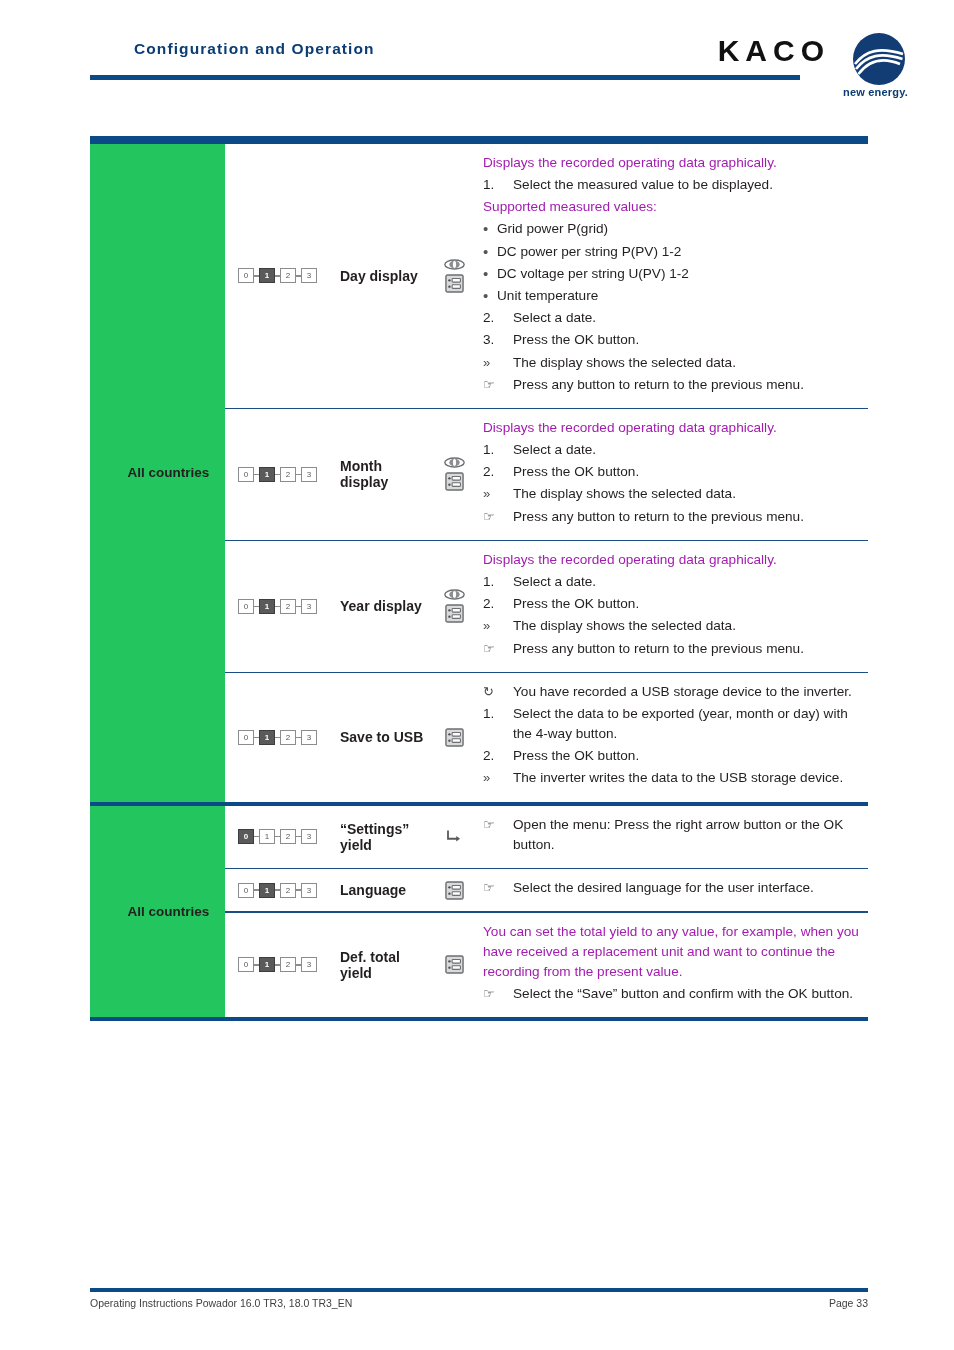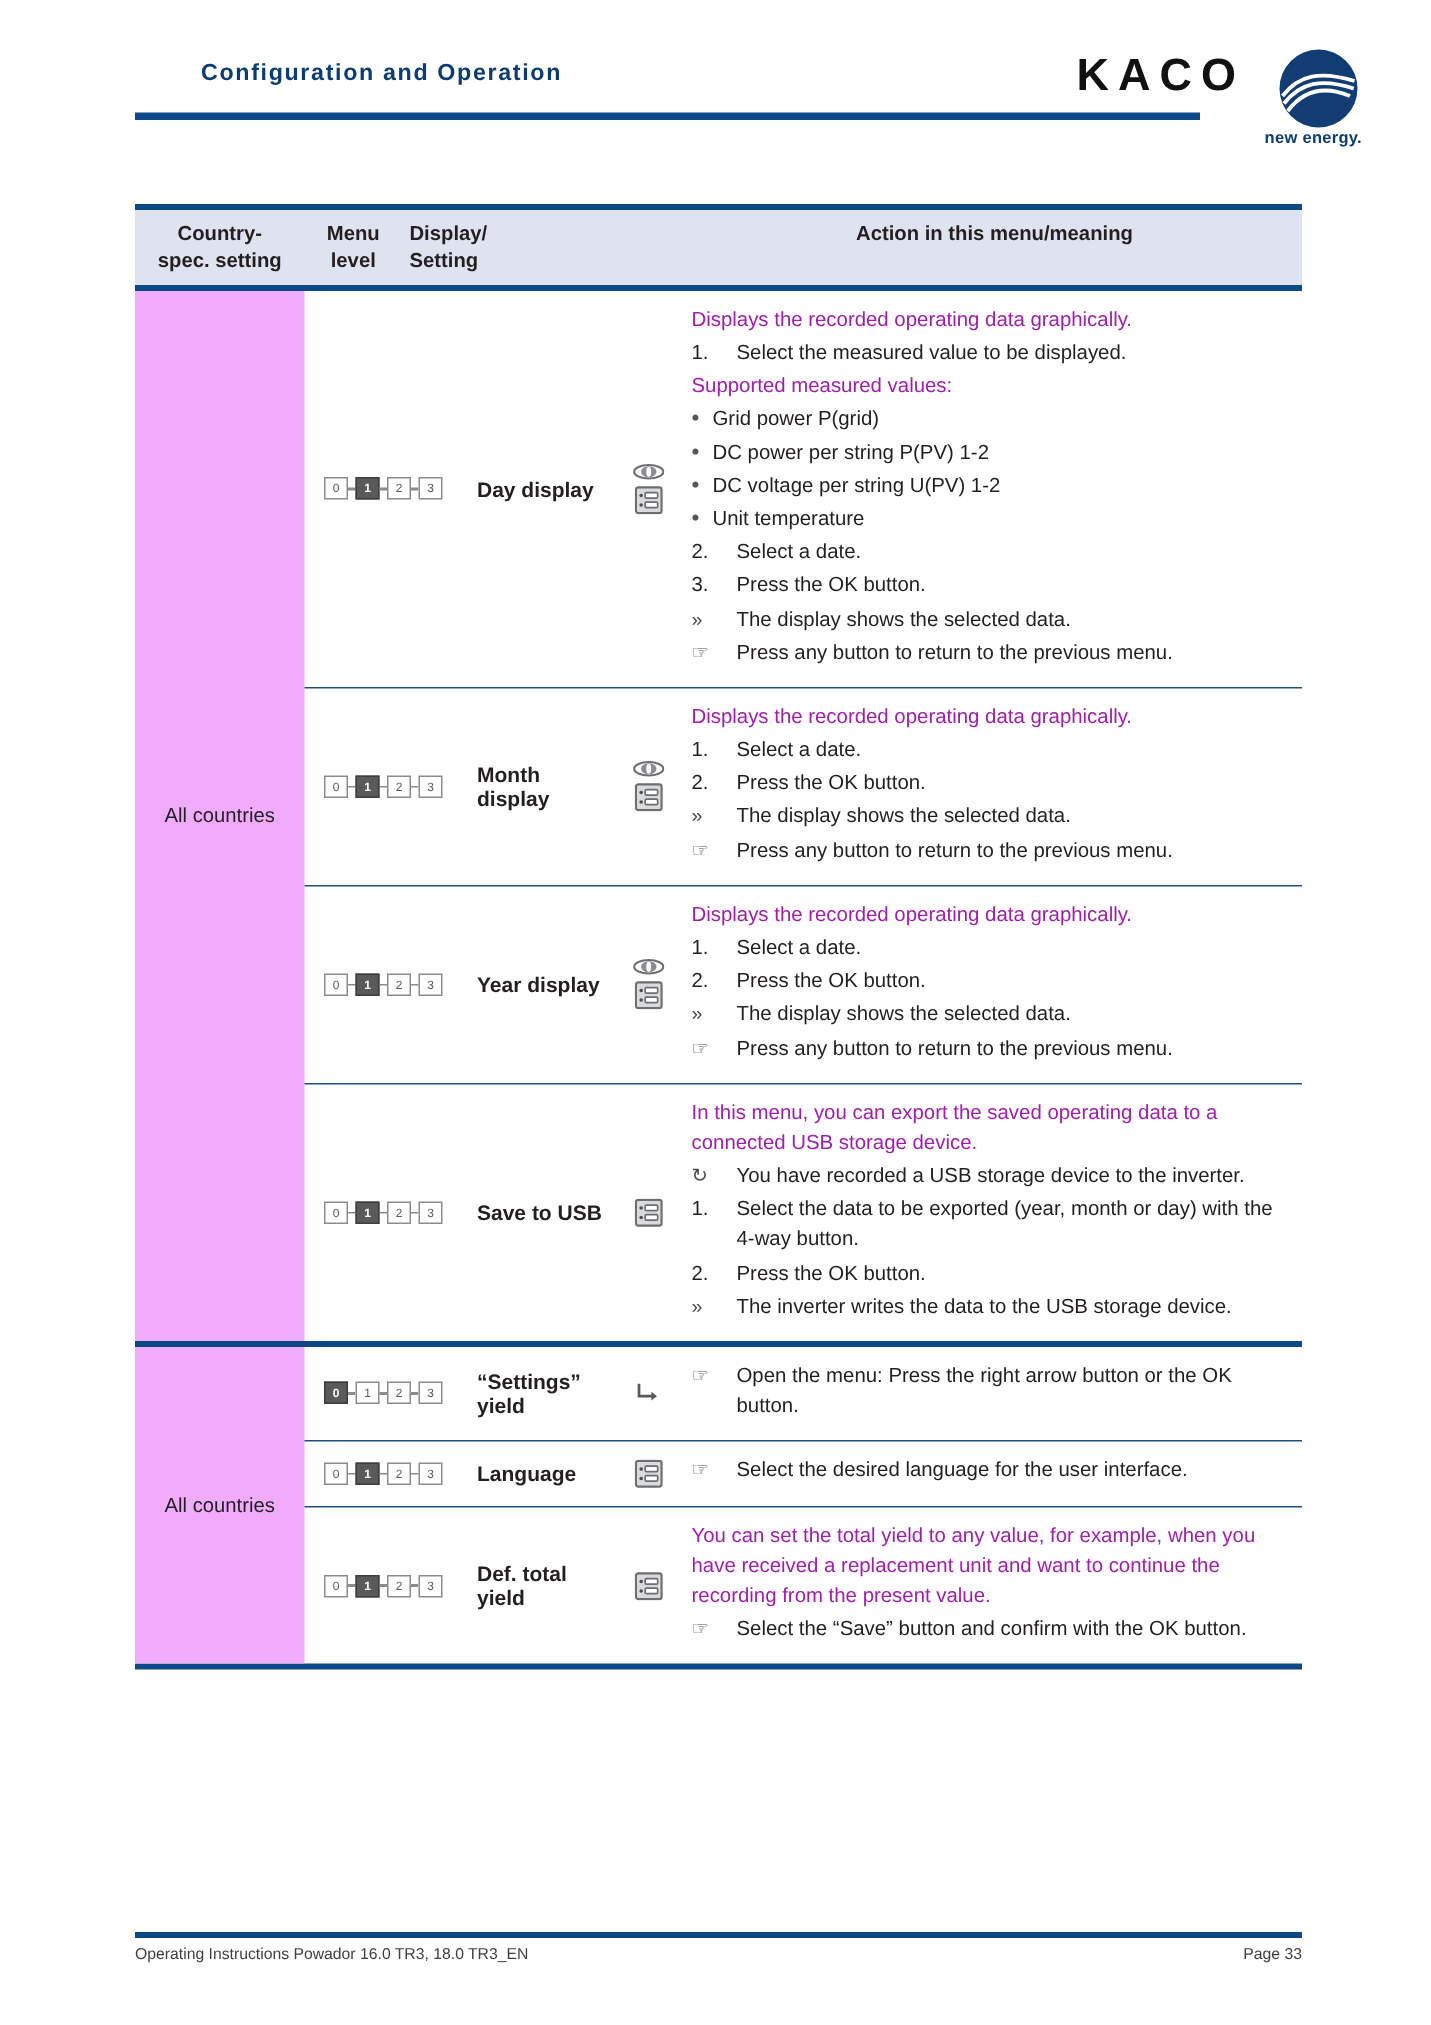--- a/index.html
+++ b/index.html
@@ -110,27 +110,28 @@
   .col-display  { width: 185px; flex: 0 0 185px; }
   .col-action   { flex: 1 1 auto; }
 
   .thead .col-display { padding-left: 5px; }
   .thead .col-action  { text-align: center; padding-left: 0; }
 
   .section { display: flex; }
   .section-country {
     width: 113px;
     flex: 0 0 113px;
-    background: #f0abfc;
+    background: #22c55e;
     display: flex;
     align-items: center;
     justify-content: center;
     font-size: 13.5px;
-    font-weight: normal;
+    font-weight: bold;
     color: #231f20;
+    padding-left: 22px;
   }
   .section-rows { flex: 1 1 auto; }
 
   .trow { display: flex; align-items: stretch; }
   .trow .mid {
     width: 250px;
     flex: 0 0 250px;
     display: flex;
     align-items: center;
     padding: 10px 0;
@@ -253,35 +254,20 @@
         <path d="M8.5 44 C19 30, 33 27, 50 34" stroke="#ffffff" stroke-width="2.6" fill="none"></path>
       </svg>
       <div class="logo-tag">new energy.</div>
     </div>
   </div>
   <div class="header-rule"></div>
 
   <div class="table">
     <div class="rule-thick"></div>
 
-    <div class="thead">
-      <div class="cell col-country">
-        <div>Country-</div>
-        <div>spec. setting</div>
-      </div>
-      <div class="cell col-level">
-        <div>Menu</div>
-        <div>level</div>
-      </div>
-      <div class="cell col-display">
-        <div>Display/</div>
-        <div>Setting</div>
-      </div>
-      <div class="cell col-action">Action in this menu/meaning</div>
-    </div>
 
     <div class="rule-thick"></div>
 
     <div id="sections-host">
         <div class="section">
           <div class="section-country">All countries</div>
           <div class="section-rows">
             <div class="trow">
               <div class="mid">
                 <div class="levels">
@@ -463,21 +449,20 @@
                   <svg viewBox="0 0 24 24" width="19" height="19">
                     <rect x="1.2" y="1.2" width="21.6" height="21.6" rx="2" fill="#d9dadb" stroke="#6d6e71" stroke-width="1.8"></rect>
                     <circle cx="5.6" cy="8" r="1.5" fill="#4d4d4f"></circle>
                     <circle cx="5.6" cy="16" r="1.5" fill="#4d4d4f"></circle>
                     <rect x="9" y="5.6" width="10.5" height="4.6" rx="1" fill="#ffffff" stroke="#6d6e71" stroke-width="1.4"></rect>
                     <rect x="9" y="13.6" width="10.5" height="4.6" rx="1" fill="#ffffff" stroke="#6d6e71" stroke-width="1.4"></rect>
                   </svg>
                 </div>
               </div>
               <div class="action">
-                <p class="ptext">In this menu, you can export the saved operating data to a connected USB storage device.</p>
                 <div class="item sym">
                   <span class="mk">↻</span>
                   <span class="bd">You have recorded a USB storage device to the inverter.</span>
                 </div>
                 <div class="item num">
                   <span class="mk">1.</span>
                   <span class="bd">Select the data to be exported (year, month or day) with the 4-way button.</span>
                 </div>
                 <div class="item num">
                   <span class="mk">2.</span>

